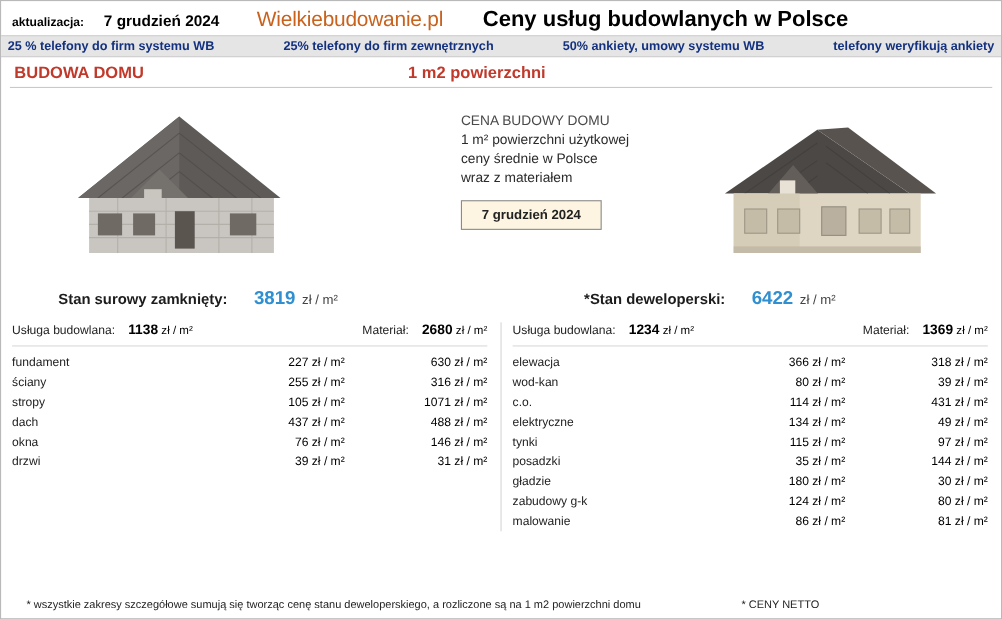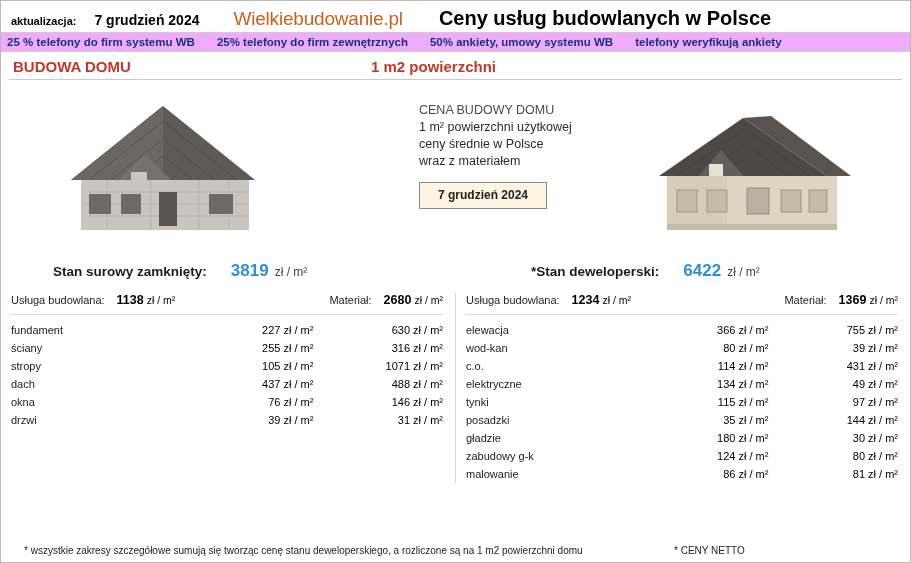--- a/index.html
+++ b/index.html
@@ -49,25 +49,25 @@
   }
   .main-title {
     margin-left: 28px;
     font-size: 20px;
     font-weight: bold;
     color: #000;
   }
 
   
   .info-band {
-    background: #f0abfc;
+    background: #e5e5e5;
     border-top: 1px solid #cfcfcf;
     border-bottom: 1px solid #cfcfcf;
     display: flex;
-    justify-content: flex-start;
+    justify-content: space-between;
     gap: 22px;
     padding: 3px 6px;
     font-size: 11.5px;
     font-weight: bold;
     color: #13317f;
   }
 
   
   .sec-title-row {
     display: flex;
@@ -437,21 +437,21 @@
         <span class="sum-label">Materiał:</span>
         <span class="sum-val">1369</span>
         <span class="sum-unit">zł / m²</span>
       </div>
       <div class="hr-thin"></div>
       <table class="items">
         <tbody>
           <tr>
             <td class="it-name">elewacja</td>
             <td class="it-v1">366 zł / m²</td>
-            <td class="it-v2">755 zł / m²</td>
+            <td class="it-v2">318 zł / m²</td>
           </tr>
           <tr>
             <td class="it-name">wod-kan</td>
             <td class="it-v1">80 zł / m²</td>
             <td class="it-v2">39 zł / m²</td>
           </tr>
           <tr>
             <td class="it-name">c.o.</td>
             <td class="it-v1">114 zł / m²</td>
             <td class="it-v2">431 zł / m²</td>

